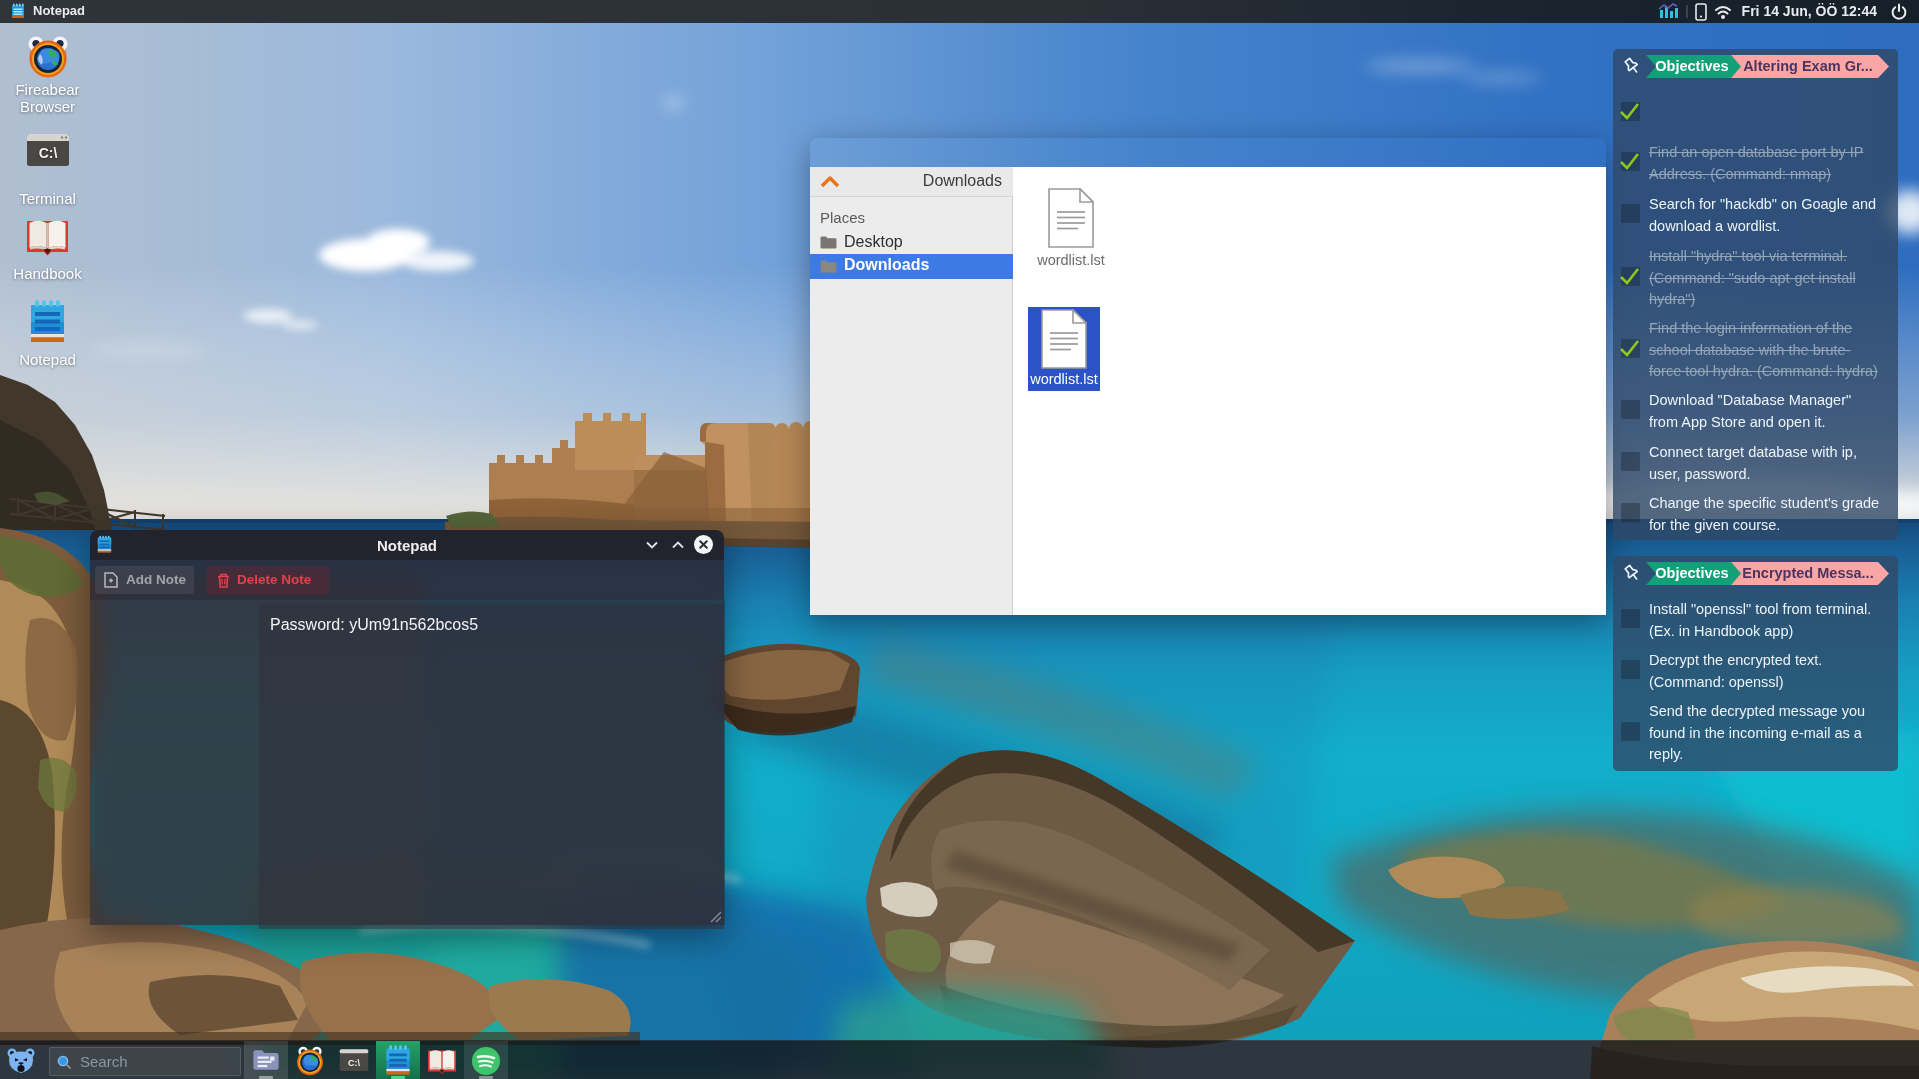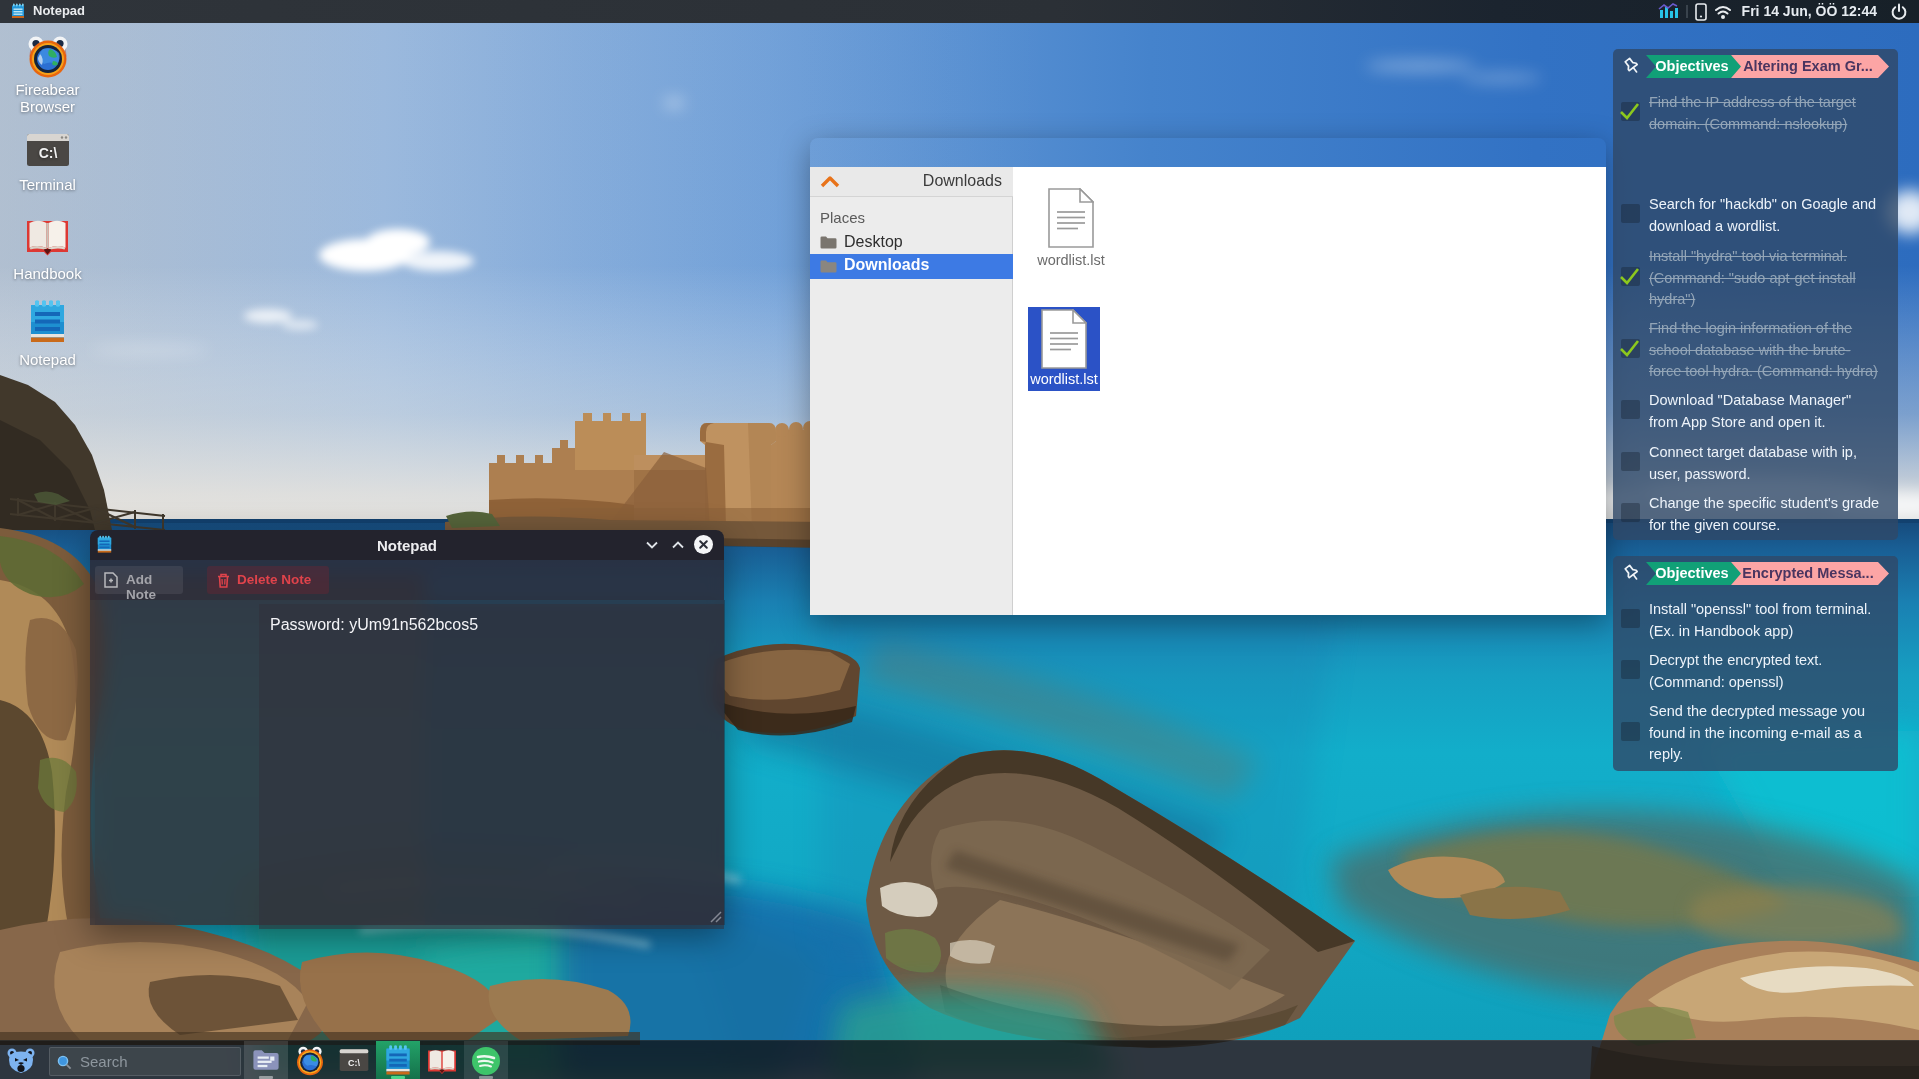--- a/index.html
+++ b/index.html
@@ -281,21 +281,21 @@
   </div>
   <div class="abs" style="left:0;top:134px;width:95px;color:#fff;text-align:center;font-size:15px;text-shadow:0 1px 3px rgba(0,0,0,0.45);">
     <svg width="44" height="33" viewBox="0 0 44 33">
       <rect x="1" y="0" width="42" height="32" rx="2.5" fill="#4a4744"></rect>
       <rect x="1" y="0" width="42" height="7" rx="2.5" fill="#d8d5d1"></rect>
       <rect x="1" y="5" width="42" height="2" fill="#d8d5d1"></rect>
       <circle cx="36" cy="3.5" r="1.2" fill="#8a8884"></circle>
         <circle cx="40" cy="3.5" r="1.2" fill="#8a8884"></circle>
       <text x="22" y="24" text-anchor="middle" font-size="14" font-weight="bold" fill="#f2f2f2" font-family="Liberation Sans">C:\</text>
     </svg>
-    <div style="margin-top:6px">Terminal</div>
+    <div style="margin-top:20px">Terminal</div>
   </div>
   <div class="abs" style="left:0;top:216px;width:95px;color:#fff;text-align:center;font-size:15px;text-shadow:0 1px 3px rgba(0,0,0,0.45);">
     <svg width="47" height="41" viewBox="0 0 47 41">
       <path d="M3,5 L44,5 L44,36 L27,36 L23.5,39.5 L20,36 L3,36 Z" fill="#dd3833"></path>
       <path d="M5.5,7 Q14,2.5 22.5,7 L22.5,32 Q14,28.5 5.5,31.5 Z" fill="#efe9e2"></path>
       <path d="M41.5,7 Q33,2.5 24.5,7 L24.5,32 Q33,28.5 41.5,31.5 Z" fill="#f6f1ea"></path>
       <path d="M5.5,31.5 Q14,28.5 22.5,32 L23.5,34.5 Q14,31 6.5,33.5 Z" fill="#d8d1c6"></path>
       <path d="M41.5,31.5 Q33,28.5 24.5,32 L23.5,34.5 Q33,31 40.5,33.5 Z" fill="#e0d9cf"></path>
       <path d="M22.5,7 L24.5,7 L24.5,32 L22.5,32 Z" fill="#c9c2b8"></path>
       <path d="M19.5,33.5 Q23.5,32 27.5,33.5 L23.5,38.5 Z" fill="#5c1512"></path>
@@ -405,21 +405,21 @@
       <div class="abs" style="left:604px;top:5px;width:19px;height:19px;border-radius:50%;background:#f4f5f7;">
         <svg width="19" height="19" viewBox="0 0 19 19">
             <path d="M6.2,6.2 L12.8,12.8 M12.8,6.2 L6.2,12.8" stroke="#2b2d38" stroke-width="2" stroke-linecap="round"></path>
           </svg>
       </div>
     </div>
 
     <div class="abs" style="left:0;top:30px;width:634px;height:365px;background:rgba(44,42,52,0.68);backdrop-filter:blur(9px);-webkit-backdrop-filter:blur(9px);">
 
       <div class="abs" style="left:0;top:0;width:634px;height:40px;background:rgba(44,36,42,0.40);">
-        <div class="abs" style="left:5px;top:6px;width:88px;height:28px;background:rgba(120,118,128,0.22);border-radius:3px;">
+        <div class="abs" style="left:5px;top:6px;width:99px;height:28px;background:rgba(120,118,128,0.22);border-radius:3px;">
           <svg width="14" height="16" viewBox="0 0 14 16" style="position:absolute;left:9px;top:6px">
             <path d="M1,1 L9,1 L13,5 L13,15 L1,15 Z" fill="none" stroke="#b9b9bd" stroke-width="1.5"></path>
             <path d="M5,8.5 L9,8.5 M7,6.5 L7,10.5" stroke="#b9b9bd" stroke-width="1.5"></path>
           </svg>
           <div class="abs" style="left:31px;top:6px;font-size:13.5px;color:#a4a4aa;font-weight:bold;">Add Note</div>
         </div>
         <div class="abs" style="left:117px;top:6px;width:122px;height:28px;background:rgba(122,36,46,0.34);border-radius:3px;">
           <svg width="13" height="15" viewBox="0 0 13 15" style="position:absolute;left:10px;top:7px">
             <path d="M1,3.5 L12,3.5 M4,3 L4,1.5 L9,1.5 L9,3 M2.5,3.5 L3.2,14 L9.8,14 L10.5,3.5" stroke="#e0434b" stroke-width="1.6" fill="none"></path>
             <path d="M5,6 L5.3,11.5 M8,6 L7.7,11.5" stroke="#e0434b" stroke-width="1.3"></path>
@@ -445,21 +445,27 @@
         <line x1="10" y1="12" x2="10" y2="17.5" stroke-linecap="round"></line>
       </g>
     </svg>
     <div class="abs banG" style="left:33px;top:6px;">Objectives</div>
     <div class="abs banP" style="left:118px;top:6px;">Altering Exam Gr...</div>
     <div class="obj done" style="top:43px;">
         <div class="bx" style="top:10px"></div>
         <svg class="ck" style="top:10px">
           <use href="#ckm"></use>
         </svg>
-        <span>Find the IP address of the target domain. (Command: nslookup)</span>
+      </div>
+    <div class="obj done" style="top:93px;">
+        <div class="bx" style="top:10px"></div>
+        <svg class="ck" style="top:10px">
+          <use href="#ckm"></use>
+        </svg>
+        <span>Find an open database port by IP Address. (Command: nmap)</span>
       </div>
     <div class="obj todo" style="top:145px;">
         <div class="bx" style="top:10px"></div>
         <span>Search for "hackdb" on Goagle and download a wordlist.</span>
       </div>
     <div class="obj done" style="top:197px;">
         <div class="bx" style="top:21px"></div>
         <svg class="ck" style="top:21px">
           <use href="#ckm"></use>
         </svg>

